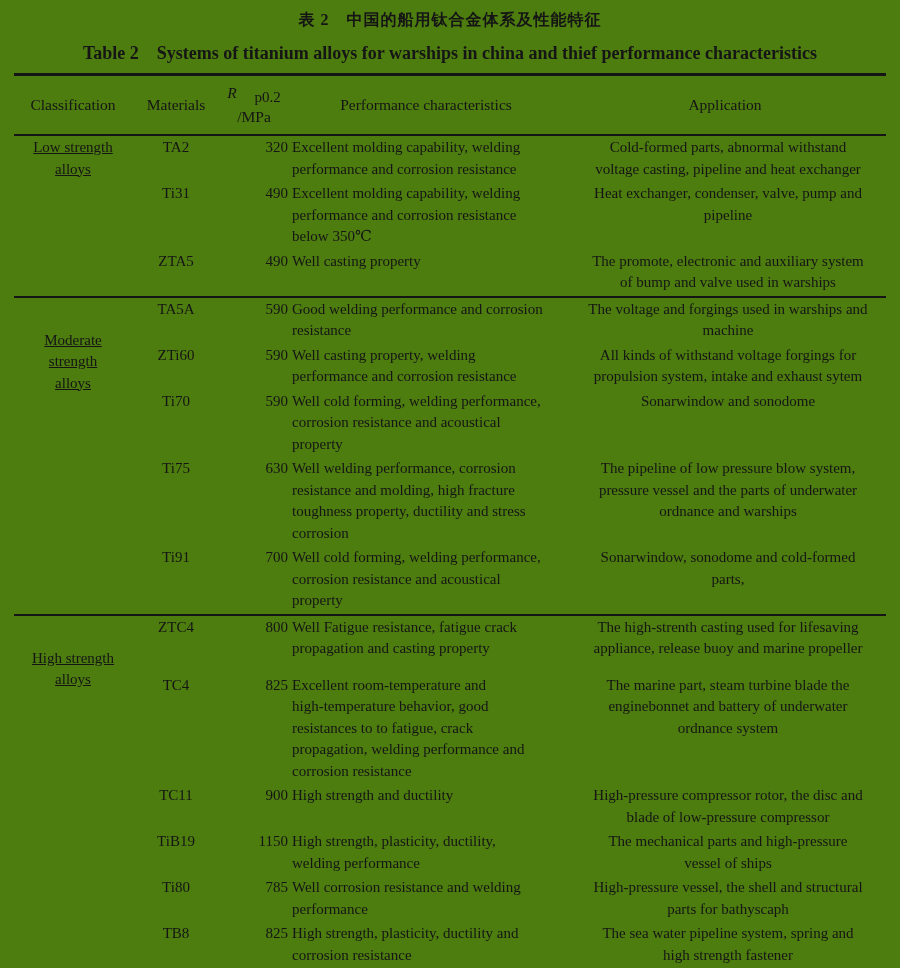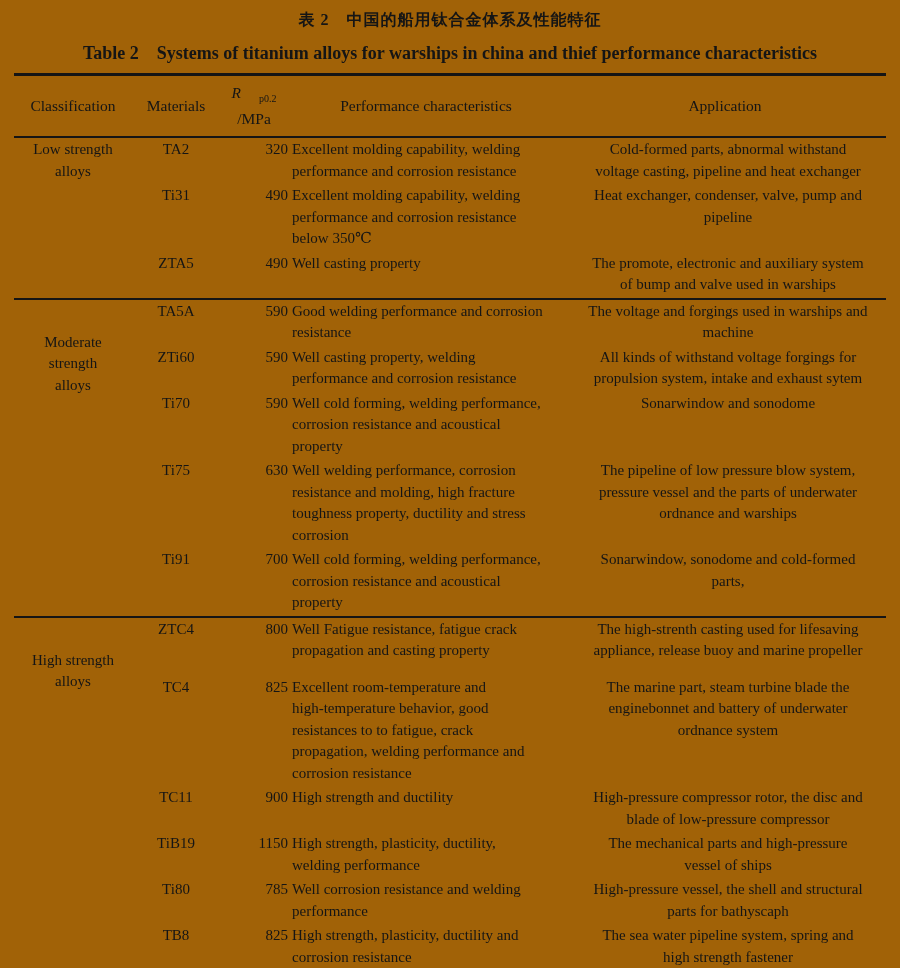--- a/index.html
+++ b/index.html
@@ -1,19 +1,19 @@
 <!DOCTYPE html>
 <html><head>
 <meta charset="utf-8">
 <style>
   html,body { margin:0; padding:0; background:#ffffff; }
   .page {
     width:900px; height:968px; box-sizing:border-box;
     padding:8px 14px 0 14px; overflow:hidden;
-    background:#a16207; color:#151515;
+    background:#4d7c0f; color:#151515;
     font-family:"Liberation Serif","DejaVu Serif",serif;
   }
   .title-cn {
     text-align:center; font-size:16px; font-weight:700;
     letter-spacing:1px; padding:2px 0 10px 0;
   }
   .title-en {
     text-align:center; font-size:18px; font-weight:700;
     padding:0 0 8px 0;
   }
@@ -25,26 +25,26 @@
   col.c-mat  { width:88px;  }
   col.c-val  { width:68px;  }
   col.c-perf { width:276px; }
   col.c-app  { width:322px; }
   thead tr { border-top:3px solid #151515; border-bottom:2px solid #151515; }
   th {
     font-weight:normal; text-align:center; vertical-align:middle;
     font-size:15.5px; padding:7px 0; line-height:20px;
   }
   th .rsym { font-style:italic; }
-  th sub { font-size:10px;margin-left:18px; }
+  th sub { font-size:15px;margin-left:18px; }
   td {
     vertical-align:top; padding:1px 0 2px 0; line-height:21.5px;
     white-space:pre-line;
   }
-  td.cls  { text-align:center; }
+  td.cls  { text-align:center;text-decoration:underline; }
   td.pad-top { padding-top:32px; }
   td.mat  { text-align:center; }
   td.val  { text-align:right; }
   td.perf { padding-left:4px; padding-right:10px; }
   td.app  { padding-left:8px; padding-right:2px;text-align:center; }
   tr.sec-rule td { border-top:2px solid #151515; }
   tr.gap-after td { padding-bottom:14px; }
   .bottom-rule {
     width:872px; display:flex; margin-top:2px;
   }

